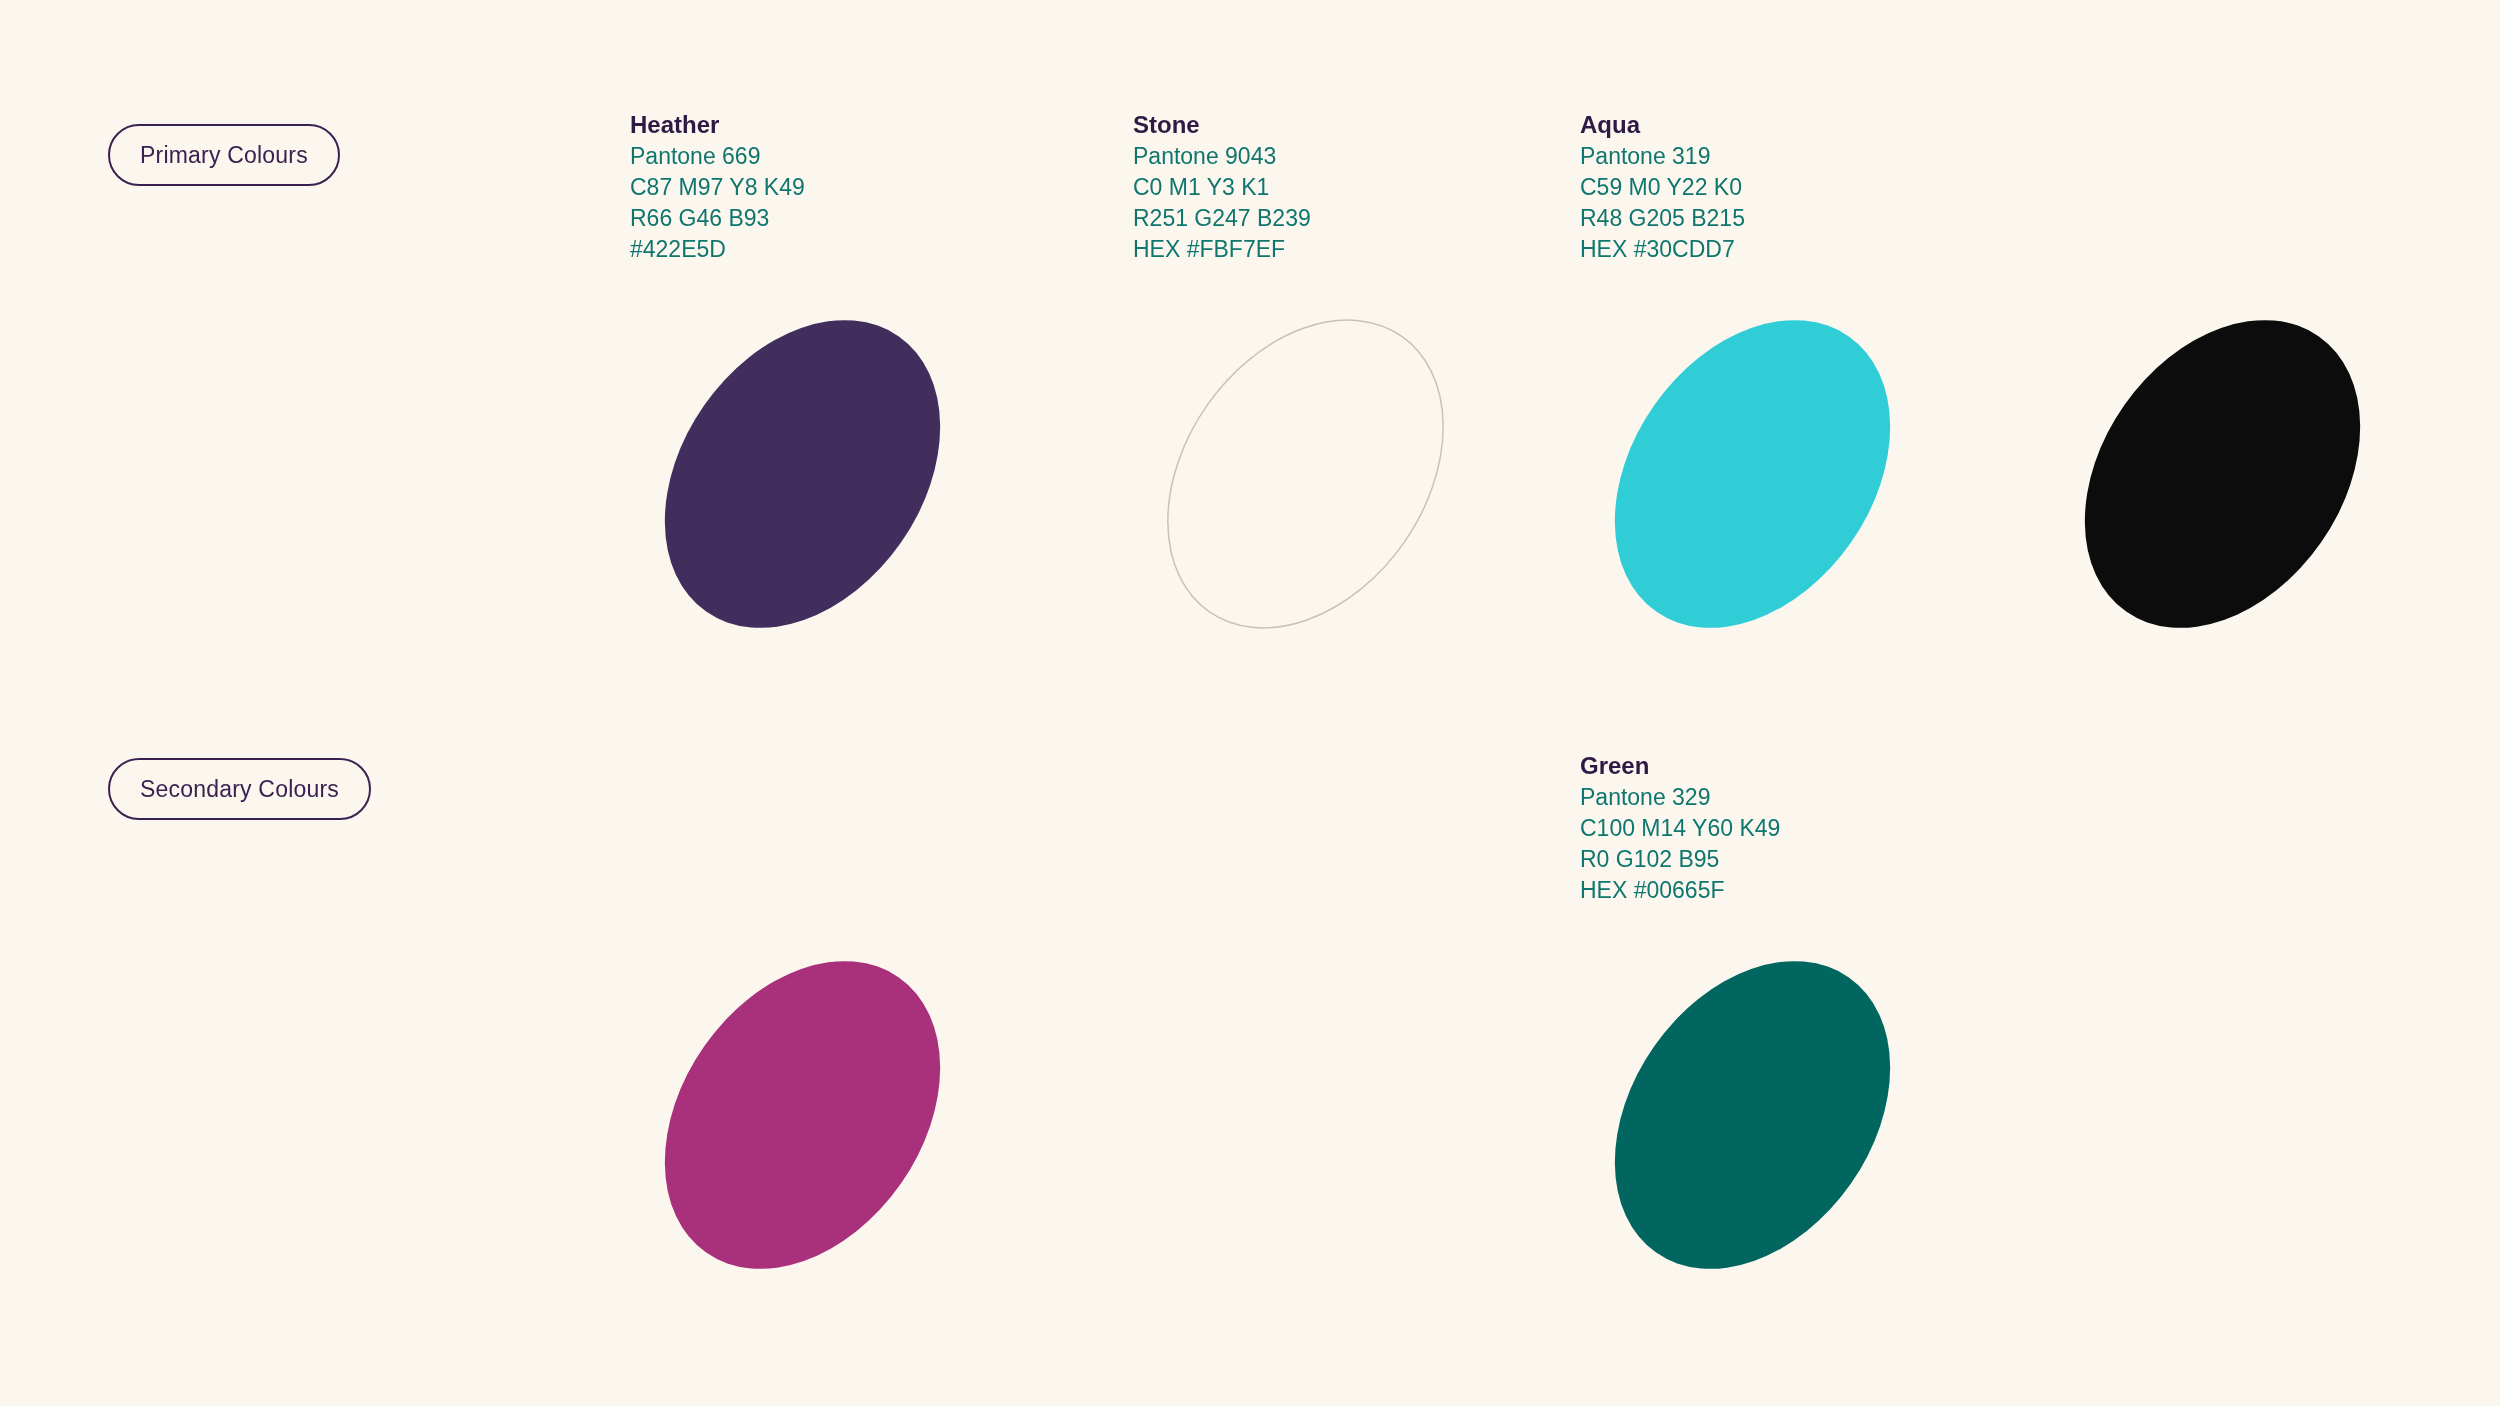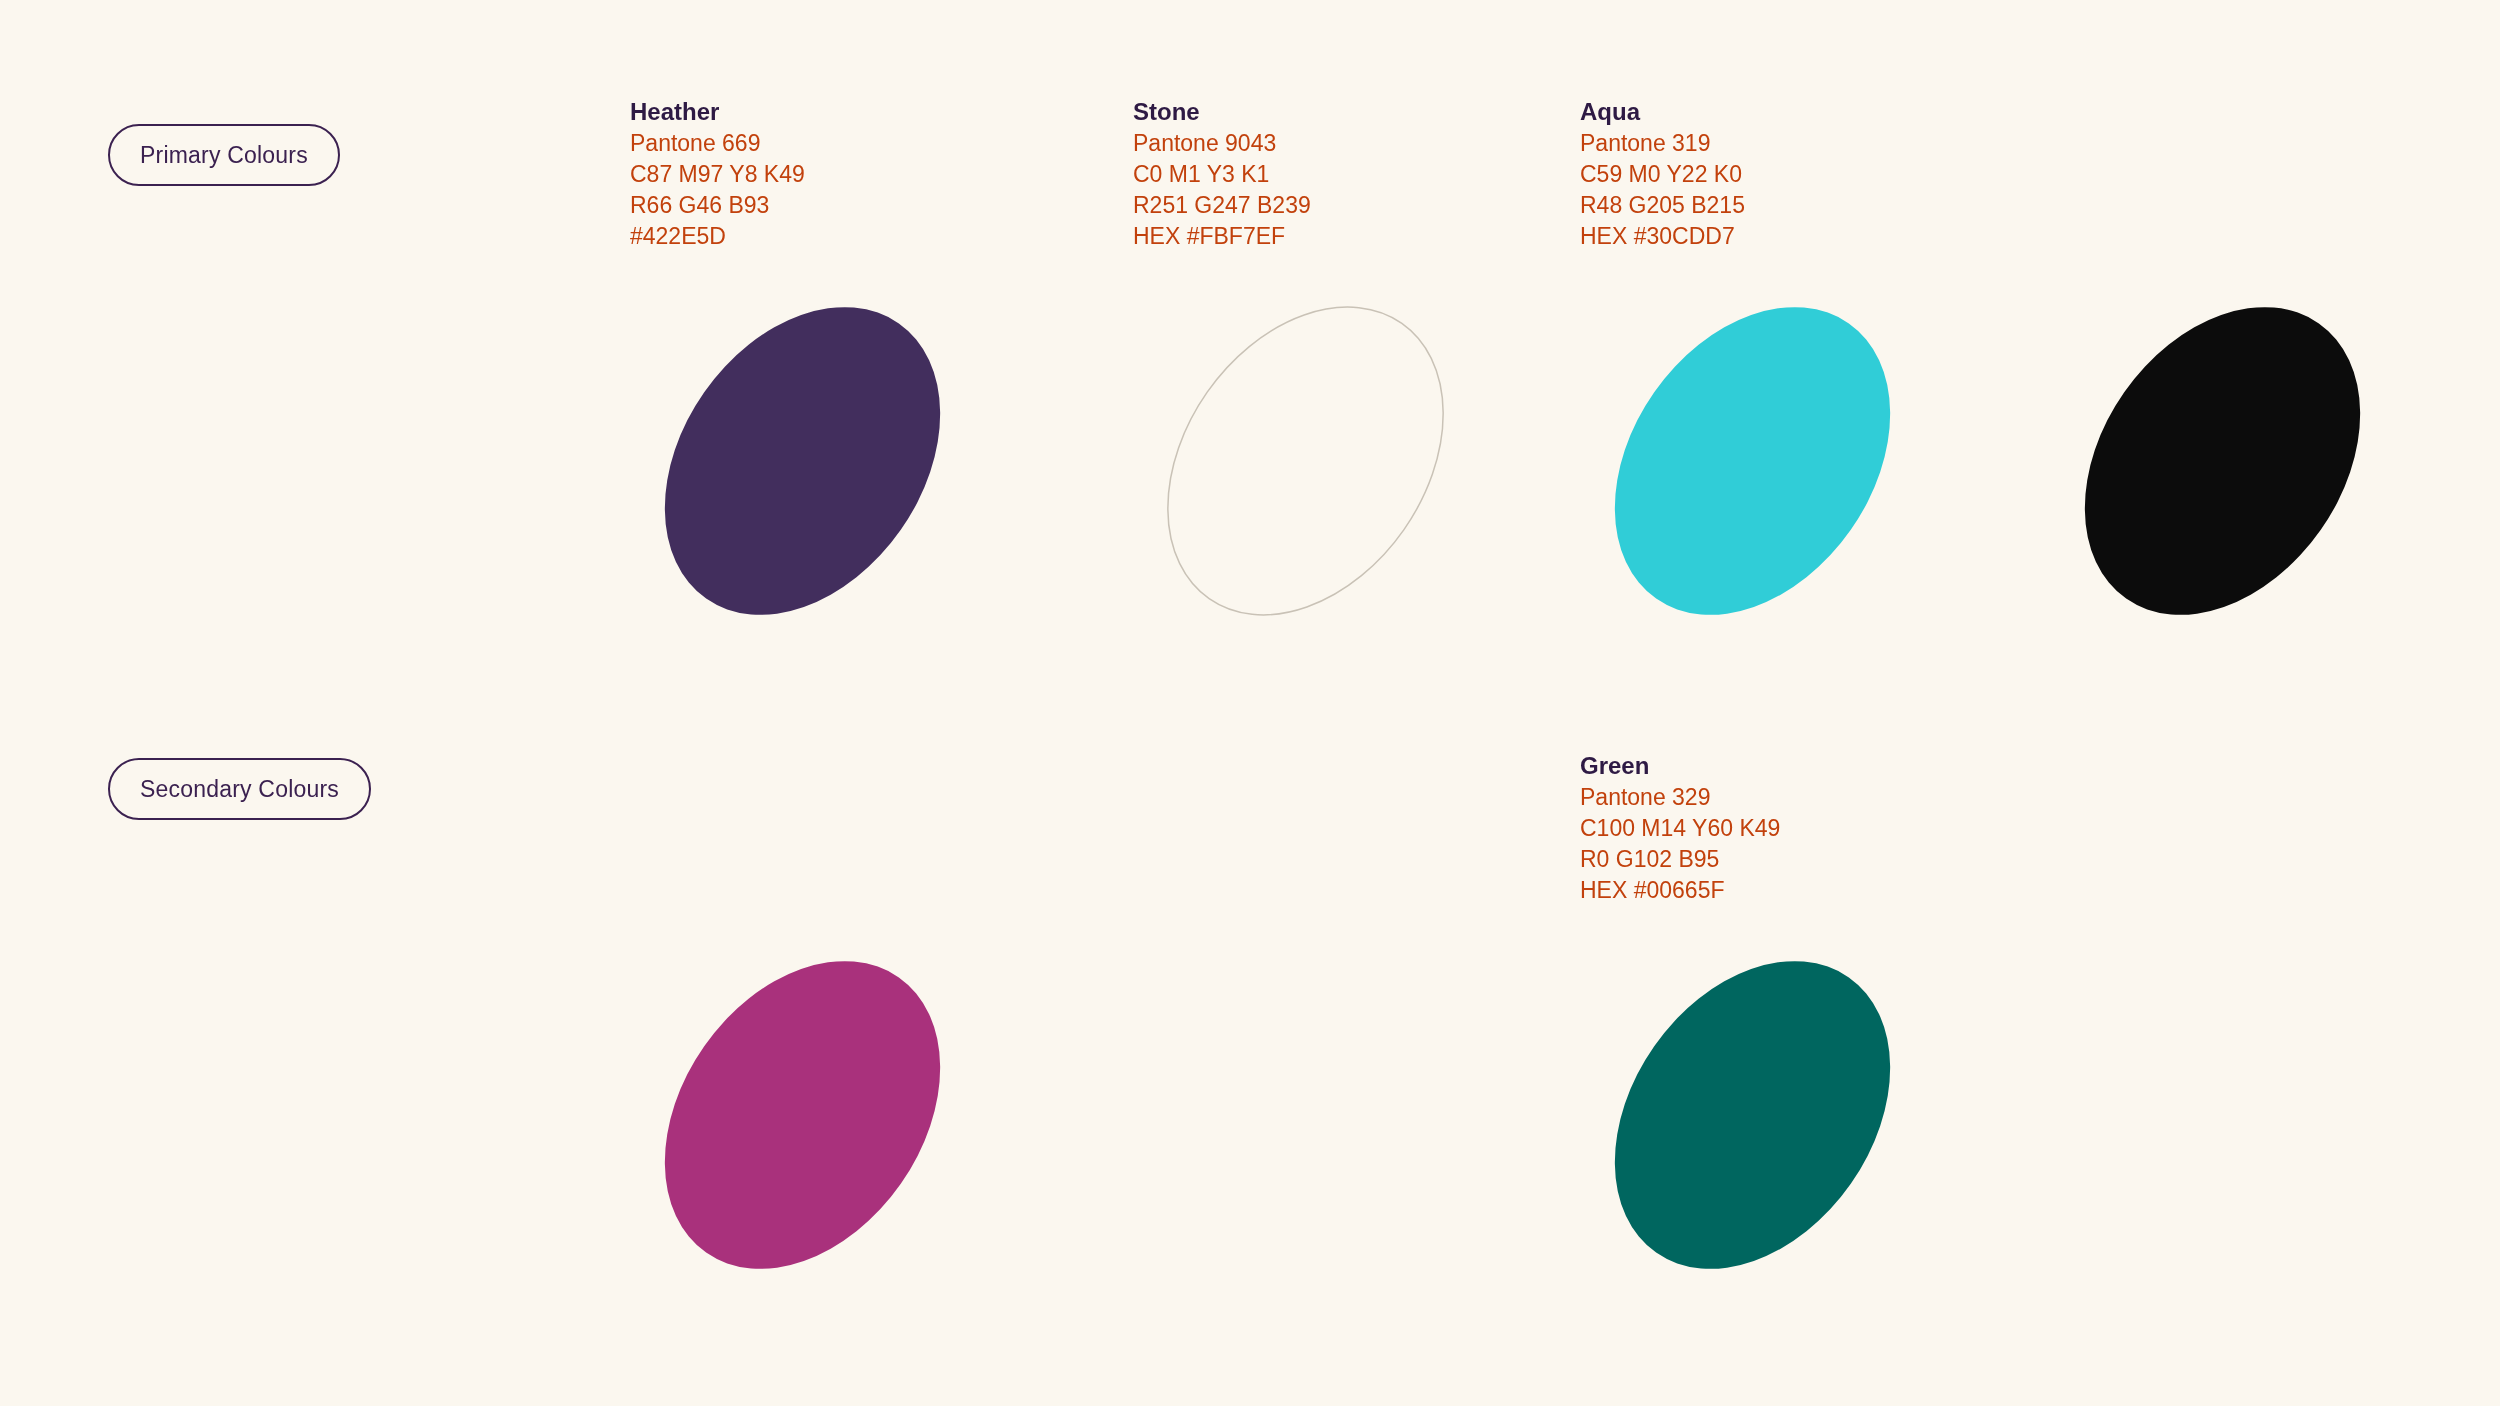--- a/index.html
+++ b/index.html
@@ -42,21 +42,21 @@
   .pill-primary   { top: 124px; }
   .pill-secondary { top: 758px; }
 
   
   .row {
     position: absolute;
     left: 630px;
     width: 1800px;
     height: 600px;
   }
-  .row-primary   { top: 96px; }
+  .row-primary   { top: 109px; }
   .row-secondary { top: 750px; }
 
   .swatch {
     position: absolute;
     top: 0;
     width: 420px;
     height: 600px;
   }
   .swatch-0 { left: 0px; }
   .swatch-1 { left: 475px; margin-left: 28px; }
@@ -73,21 +73,21 @@
     font-size: 24px;
     font-weight: bold;
     color: #2E1A44;
     line-height: 31px;
     margin-bottom: 1px;
     white-space: nowrap;
   }
   .meta {
     font-size: 23px;
     font-weight: normal;
-    color: #c2410c;
+    color: #0f766e;
     line-height: 31px;
     white-space: nowrap;
   }
 
   
   .ellipse-wrap {
     position: absolute;
     left: 0px;
     top: 195px;
     width: 345px;

